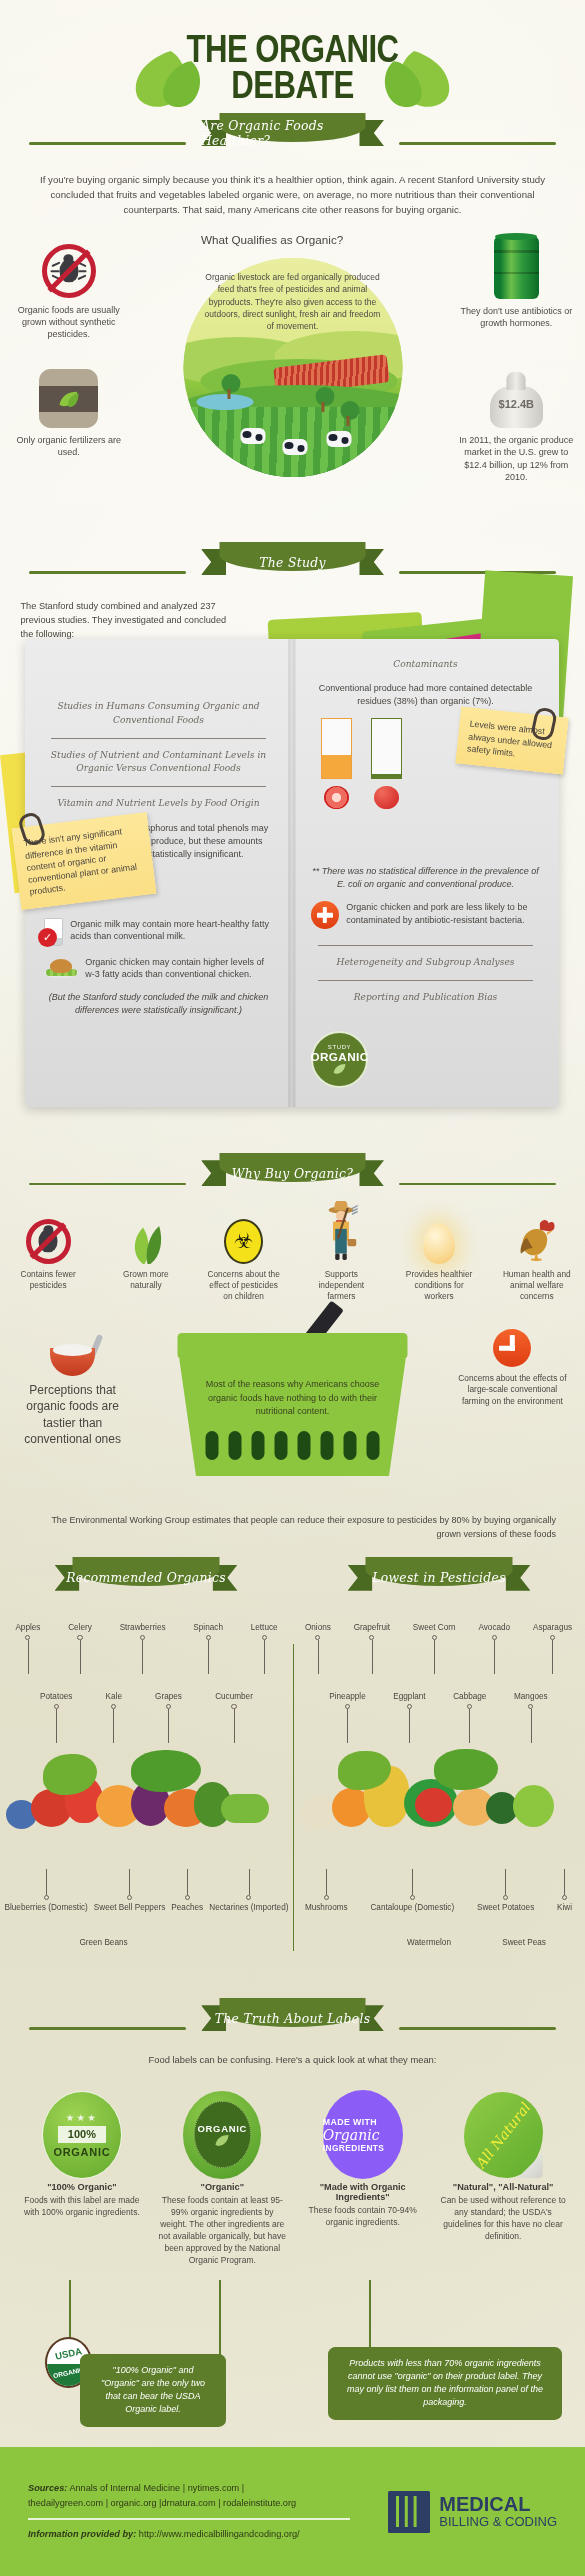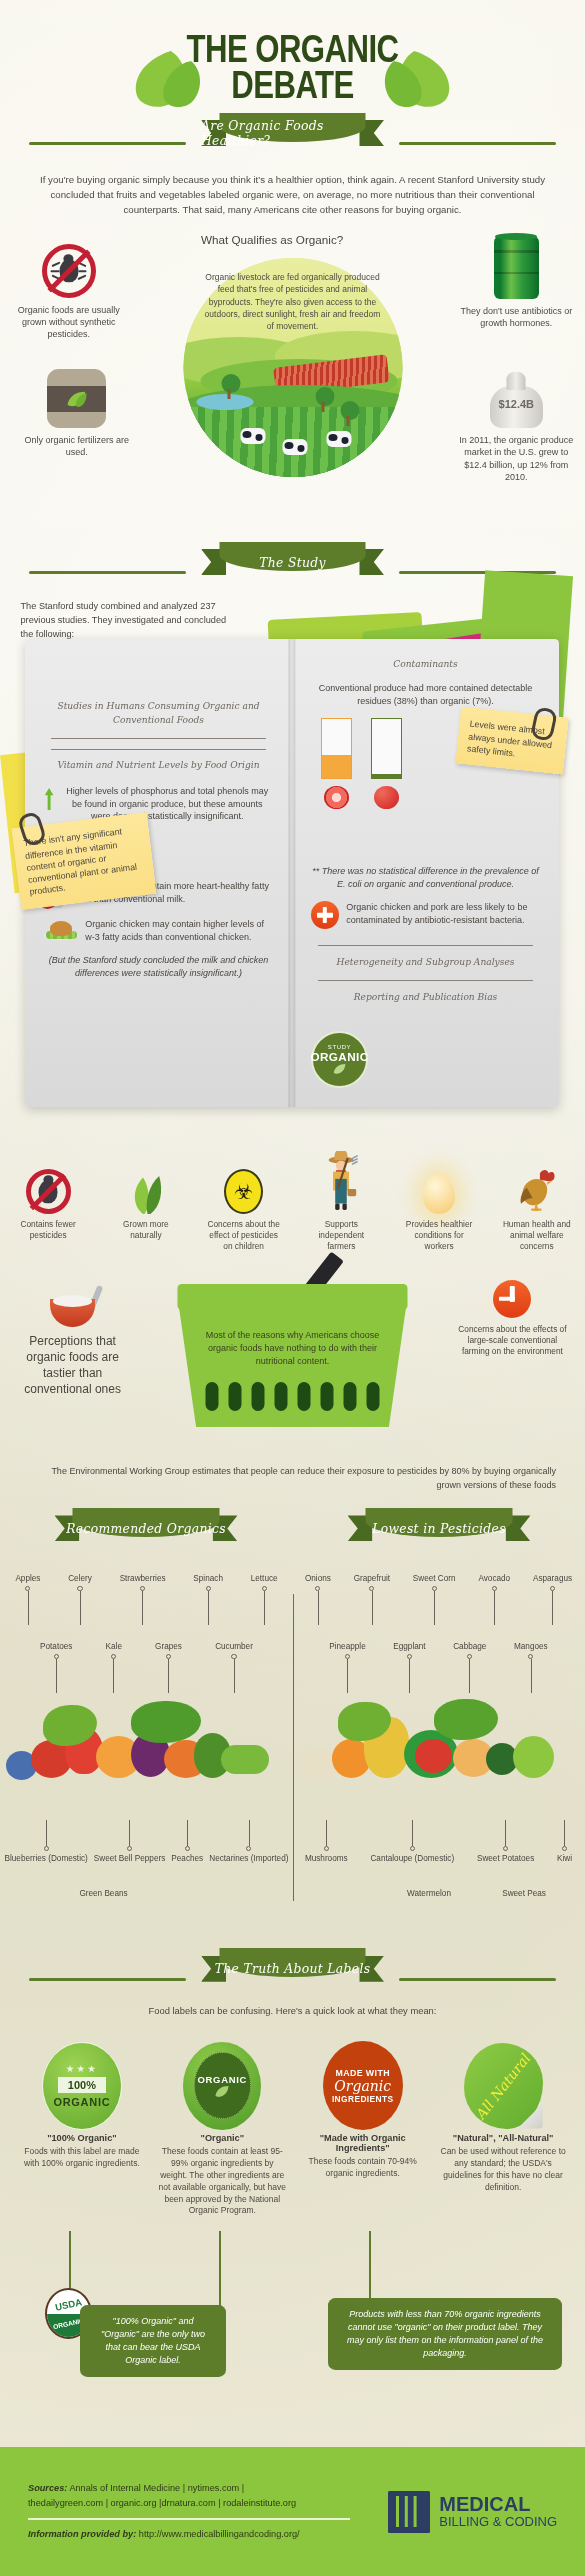--- a/index.html
+++ b/index.html
@@ -227,21 +227,21 @@
   .lab h4{ font-size:9.2px; margin-bottom:2.9px; color:#3f3b36; }
   .lab p{ font-size:8.5px; line-height:1.4; color:#4e4a45; }
 
   .seal1{width:80px;height:88px;border-radius:50%;background:radial-gradient(circle at 40% 30%,#9ed352,#62a92c);display:flex;flex-direction:column;align-items:center;justify-content:center;border:1.5px solid #eef4e2;}
   .seal1 .stars{color:#eef4e2;font-size:9.5px;letter-spacing:2.2px;}
   .seal1 .band{background:#eef4e2;color:#2f4a16;font-weight:bold;font-size:11px;padding:2.2px 10.2px;margin:2.9px 0;}
   .seal1 .wd{color:#2a4414;font-weight:bold;font-size:11px;letter-spacing:0.7px;}
   .seal2{width:78px;height:88px;border-radius:50%;background:radial-gradient(circle at 40% 28%,#8fcb4a,#4e9a27);display:flex;align-items:center;justify-content:center;}
   .seal2 .in{width:57px;height:67px;border-radius:50%;background:#3f6b1e;display:flex;flex-direction:column;align-items:center;justify-content:center;border:1.5px dotted #9cc271;}
   .seal2 .in b{color:#fff;font-size:9.5px;letter-spacing:0.7px;}
-  .seal3{width:80px;height:89px;border-radius:50%;background:#c2410c;display:flex;flex-direction:column;align-items:center;justify-content:center;color:#fff;}
+  .seal3{width:80px;height:89px;border-radius:50%;background:#8b5cf6;display:flex;flex-direction:column;align-items:flex-start;justify-content:center;color:#fff;}
   .seal3 .a{font-size:8.8px;font-weight:bold;letter-spacing:0.4px;}
   .seal3 .b{font-size:14px;font-style:italic;font-family:"DejaVu Serif",serif;}
   .seal3 .c{font-size:8.4px;font-weight:bold;letter-spacing:0.4px;}
   .seal4{width:79px;height:86px;background:linear-gradient(135deg,#8ecb45,#62ad2e);border-radius:48% 52% 46% 54%/52% 46% 54% 48%;display:flex;align-items:center;justify-content:center;position:relative;}
   .seal4 span{color:#f4ef3a;font-size:14px;font-style:italic;font-family:"DejaVu Serif",serif;transform:rotate(-52deg);}
   .seal4::after{content:"";position:absolute;right:0;bottom:0;width:25px;height:25px;background:linear-gradient(135deg,#f4f4f0,#cfcfc8);border-radius:0 0 4.4px 0;clip-path:polygon(100% 0,100% 100%,0 100%);}
 
   .callout{
     background:#5d7d2b; color:#fff; border-radius:7.3px; padding:10.2px 13px;
     font-size:9px; line-height:1.45; font-style:italic; text-align:center;
@@ -344,21 +344,21 @@
           <span class="lg" style="right:-8.8px;top:11px"></span>
           <span class="lg" style="left:-8px;top:17.6px;transform:rotate(25deg)"></span>
           <span class="lg" style="right:-8px;top:17.6px;transform:rotate(-25deg)"></span>
         </div>
         <div class="ring"></div>
         <div class="slash"></div>
       </div>
       <div class="cap">Organic foods are usually grown without synthetic pesticides.</div>
     </div>
 
-    <div class="side-item" style="left:10.2px;top:136px;margin-left:8px;">
+    <div class="side-item" style="left:10.2px;top:136px;">
       <div class="fert">
         <div class="belt"></div>
         <svg class="lf" viewBox="0 0 30 24">
           <path d="M2 20C4 8 14 2 26 2 26 12 18 22 8 22 6 22 3 21 2 20Z" fill="#8cc63f"></path>
           <path d="M14 22C12 14 18 6 28 4 28 14 24 22 16 23Z" fill="#6fb032"></path>
         </svg>
       </div>
       <div class="cap">Only organic fertilizers are used.</div>
     </div>
 
@@ -405,20 +405,21 @@
   <div style="position:relative;height:505px;margin-top:10.2px;">
     <div style="position:absolute;left:7.3px;top:110px;width:110px;height:139px;background:#f2e04a;transform:rotate(-6deg)"></div>
     <div style="position:absolute;right:20.5px;top:-66px;width:88px;height:234px;background:#8cc63f;transform:rotate(4deg)"></div>
 
     <div class="book">
       <div class="spine"></div>
 
       <div class="page l">
         <div class="hand" style="margin-top:42px">Studies in Humans Consuming Organic and Conventional Foods</div>
         <div class="hr"></div>
+        <div class="hand">Studies of Nutrient and Contaminant Levels in Organic Versus Conventional Foods</div>
         <div class="hr"></div>
         <div class="hand">Vitamin and Nutrient Levels by Food Origin</div>
 
         <div style="display:flex;gap:7.3px;margin-top:11.7px;align-items:flex-start;">
           <div style="width:10.2px;flex:none;padding-top:2.9px;">
             <svg viewBox="0 0 14 30" width="10.2" height="22">
                 <path d="M7 0 L13 10 L9 10 L9 30 L5 30 L5 10 L1 10 Z" fill="#6fbb2e"></path>
               </svg>
           </div>
           <div class="bodytxt" style="text-align:center;flex:1">Higher levels of phosphorus and total phenols may be found in organic produce, but these amounts were deemed statistically insignificant.</div>
@@ -485,20 +486,30 @@
           <div class="s1">STUDY</div>
           <div class="s2">ORGANIC</div>
           <svg width="16" height="11.7" viewBox="0 0 30 24">
             <path d="M2 20C4 8 14 2 26 2 26 12 18 22 8 22 6 22 3 21 2 20Z" fill="#b6d98a"></path>
           </svg>
         </div>
       </div>
     </div>
   </div>
 
+  <div class="ribbon-row">
+    <div class="rule l"></div>
+    <div class="rule r"></div>
+    <div class="ribbon">
+      <div class="tail l"></div>
+      <div class="tail r"></div>
+      <div class="band"></div>
+      <div class="txt">Why Buy Organic?</div>
+    </div>
+  </div>
 
   <div class="why-grid">
     <div class="why-cell">
       <div class="ic">
         <div class="no-bug" style="width:45px;height:45px">
           <div class="bug"></div>
           <div class="ring"></div>
           <div class="slash" style="width:47px"></div>
         </div>
       </div>

